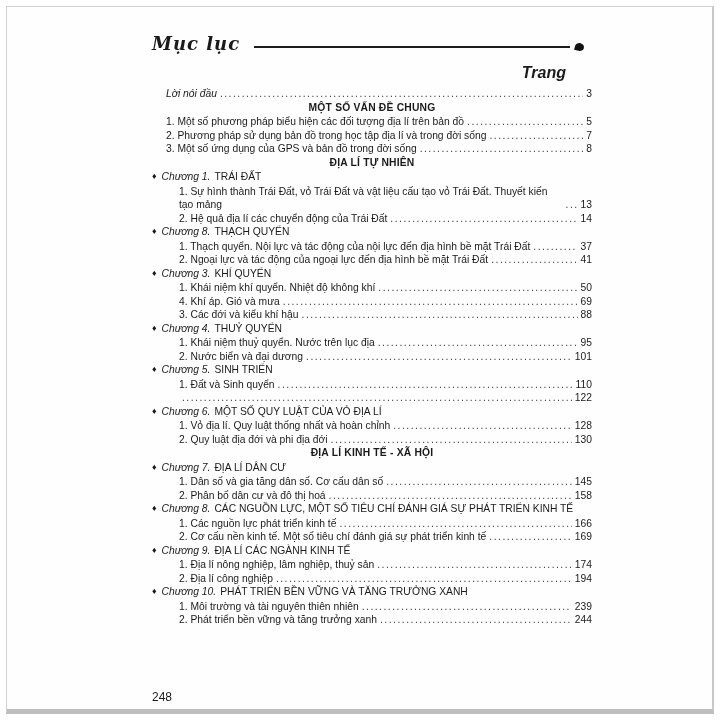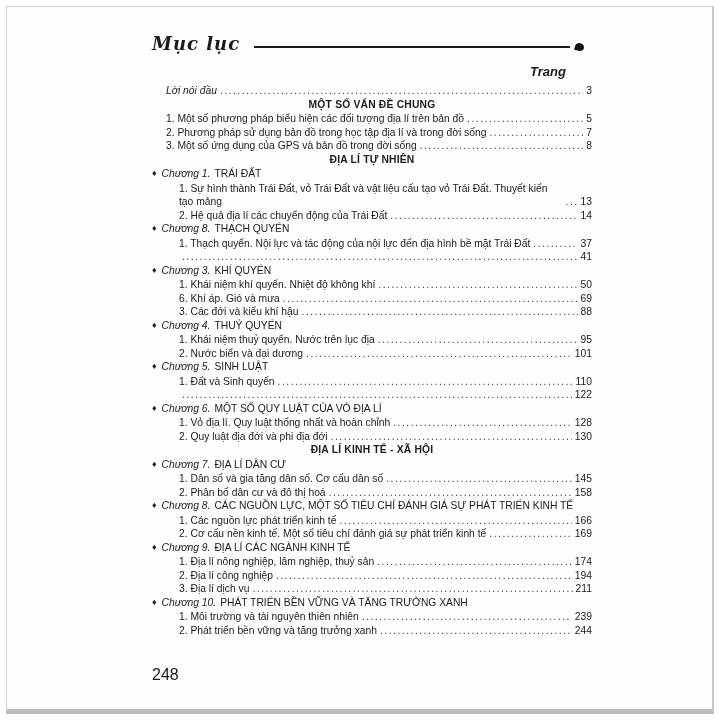--- a/index.html
+++ b/index.html
@@ -35,21 +35,21 @@
     margin-left:14px; margin-right:22px; margin-top:8px;
     position:relative;
   }
   .rule .dot {
     position:absolute; right:-14px; top:-3px;
     width:9px; height:8px; border-radius:50% 50% 50% 0;
     background:#111; transform:rotate(15deg);
   }
   .trang {
     text-align:right; font-weight:bold; font-style:italic;
-    font-size:13px; padding-right:26px; margin-top:4px; margin-bottom:5px;
+    font-size:16px; padding-right:26px; margin-top:4px; margin-bottom:5px;
   }
   
   .toc { font-size:10.3px; }
   .toc-item {
     display:flex; align-items:flex-end;
     line-height:13.5px;
   }
   .toc-item .t { flex:0 1 auto; }
   .toc-item.it .t { font-style:italic; }
   .toc-item .dots {
@@ -64,22 +64,22 @@
   .lvl0 { padding-left:14px; }
   .lvl1 { padding-left:27px; }
   .toc-section {
     text-align:center; font-weight:bold; line-height:14.5px;
     letter-spacing:0.2px;
   }
   .toc-chapter { font-weight:normal; line-height:13.5px; }
   .toc-chapter .bullet { font-size:9px; margin-right:5px; position:relative; top:-1px; }
   .toc-chapter .ch-prefix { font-style:italic; margin-right:4px; }
   .footer-pagenum {
-    position:absolute; left:152px; bottom:36px;
-    font-size:16px;
+    position:absolute; left:152px; bottom:16px;
+    font-size:12px;
   }
 </style>
 </head>
 <body>
 
 <div class="scan-edge"></div>
 
 <div class="content">
   <div class="title-row">
     <span class="title">Mục lục</span>
@@ -123,51 +123,52 @@
         <span class="dots"></span>
         <span class="pg">14</span>
       </div>
       <div class="toc-chapter"><span class="bullet">♦</span><span class="ch-prefix">Chương 8.</span><span class="ch-title">THẠCH QUYỂN</span></div>
       <div class="toc-item lvl1">
         <span class="t">1. Thạch quyển. Nội lực và tác động của nội lực đến địa hình bề mặt Trái Đất</span>
         <span class="dots"></span>
         <span class="pg">37</span>
       </div>
       <div class="toc-item lvl1">
+        <span class="t">2. Ngoại lực và tác động của ngoại lực đến địa hình bề mặt Trái Đất</span>
         <span class="dots"></span>
         <span class="pg">41</span>
       </div>
       <div class="toc-chapter"><span class="bullet">♦</span><span class="ch-prefix">Chương 3.</span><span class="ch-title">KHÍ QUYỂN</span></div>
       <div class="toc-item lvl1">
         <span class="t">1. Khái niệm khí quyển. Nhiệt độ không khí</span>
         <span class="dots"></span>
         <span class="pg">50</span>
       </div>
       <div class="toc-item lvl1">
-        <span class="t">6. Khí áp. Gió và mưa</span>
+        <span class="t">4. Khí áp. Gió và mưa</span>
         <span class="dots"></span>
         <span class="pg">69</span>
       </div>
       <div class="toc-item lvl1">
         <span class="t">3. Các đới và kiểu khí hậu</span>
         <span class="dots"></span>
         <span class="pg">88</span>
       </div>
       <div class="toc-chapter"><span class="bullet">♦</span><span class="ch-prefix">Chương 4.</span><span class="ch-title">THUỶ QUYỂN</span></div>
       <div class="toc-item lvl1">
         <span class="t">1. Khái niệm thuỷ quyển. Nước trên lục địa</span>
         <span class="dots"></span>
         <span class="pg">95</span>
       </div>
       <div class="toc-item lvl1">
         <span class="t">2. Nước biển và đại dương</span>
         <span class="dots"></span>
         <span class="pg">101</span>
       </div>
-      <div class="toc-chapter"><span class="bullet">♦</span><span class="ch-prefix">Chương 5.</span><span class="ch-title">SINH LUẬT</span></div>
+      <div class="toc-chapter"><span class="bullet">♦</span><span class="ch-prefix">Chương 5.</span><span class="ch-title">SINH TRIỂN</span></div>
       <div class="toc-item lvl1">
         <span class="t">1. Đất và Sinh quyển</span>
         <span class="dots"></span>
         <span class="pg">110</span>
       </div>
       <div class="toc-item lvl1">
         <span class="dots"></span>
         <span class="pg">122</span>
       </div>
       <div class="toc-chapter"><span class="bullet">♦</span><span class="ch-prefix">Chương 6.</span><span class="ch-title">MỘT SỐ QUY LUẬT CỦA VỎ ĐỊA LÍ</span></div>
@@ -208,25 +209,20 @@
       <div class="toc-item lvl1">
         <span class="t">1. Địa lí nông nghiệp, lâm nghiệp, thuỷ sản</span>
         <span class="dots"></span>
         <span class="pg">174</span>
       </div>
       <div class="toc-item lvl1">
         <span class="t">2. Địa lí công nghiệp</span>
         <span class="dots"></span>
         <span class="pg">194</span>
       </div>
-      <div class="toc-item lvl1">
-        <span class="t">3. Địa lí dịch vụ</span>
-        <span class="dots"></span>
-        <span class="pg">211</span>
-      </div>
       <div class="toc-chapter"><span class="bullet">♦</span><span class="ch-prefix">Chương 10.</span><span class="ch-title">PHÁT TRIỂN BỀN VỮNG VÀ TĂNG TRƯỞNG XANH</span></div>
       <div class="toc-item lvl1">
         <span class="t">1. Môi trường và tài nguyên thiên nhiên</span>
         <span class="dots"></span>
         <span class="pg">239</span>
       </div>
       <div class="toc-item lvl1">
         <span class="t">2. Phát triển bền vững và tăng trưởng xanh</span>
         <span class="dots"></span>
         <span class="pg">244</span>

